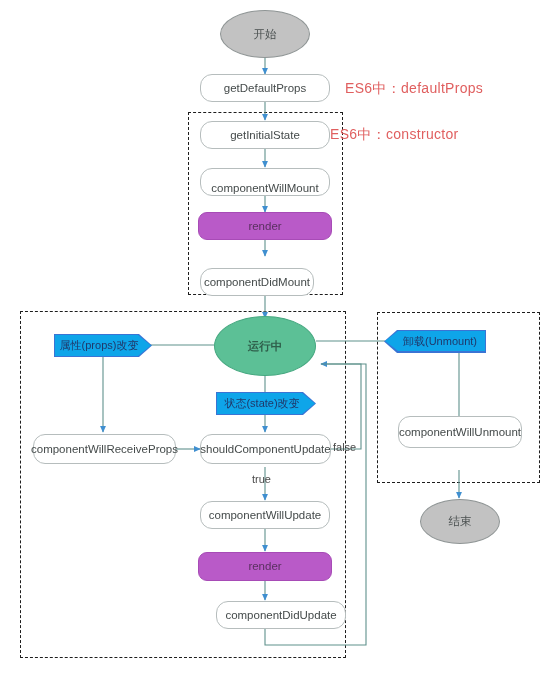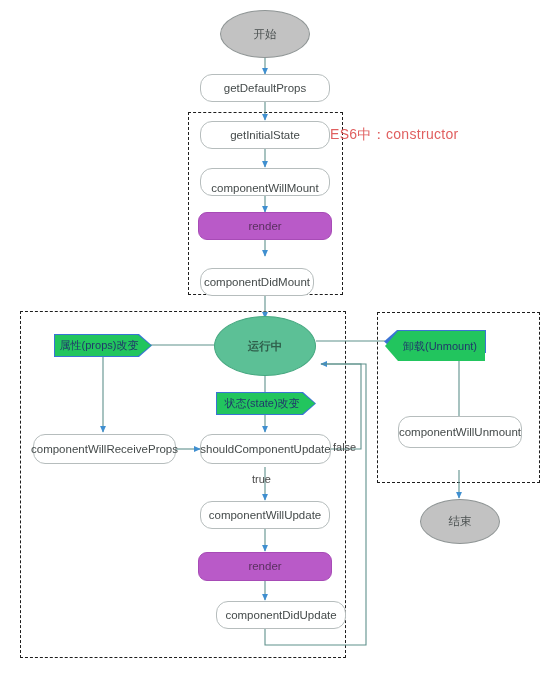--- a/index.html
+++ b/index.html
@@ -52,21 +52,21 @@
   
   .ellipse-green{
     background:#5cc096;
     border:1px solid #46a880;
     border-radius:50%;
     color:#2f5f4b;
     font-size:11.5px;
   }
   
   .pent{
-    background:#22c55e;
+    background:#0ea5e9;
     color:#20386a;
     font-size:11px;
     border:0;
   }
   .pent-right{
     clip-path:polygon(0 0, calc(100% - 13px) 0, 100% 50%, calc(100% - 13px) 100%, 0 100%);
   }
   .pent-left{
     clip-path:polygon(13px 0, 100% 0, 100% 100%, 13px 100%, 0 50%);
   }
@@ -216,29 +216,32 @@
 
   <div class="node render" style="left:198px;top:552px;width:134px;height:29px;">
     <span>render</span>
   </div>
 
   <div class="node box" style="left:200px;top:601px;width:130px;height:28px;margin-left:16px;">
     <span>componentDidUpdate</span>
   </div>
 
   <div class="pent-outline pent-left" style="left:384px;top:330px;width:102px;height:23px;"></div>
-  <div class="node pent pent-left" style="left:385px;top:331px;width:100px;height:30px;padding-left:10px;">
+  <div class="node pent pent-left" style="left:385px;top:331px;width:100px;height:20px;padding-left:10px;">
     <span>卸载(Unmount)</span>
   </div>
 
   <div class="node box" style="left:398px;top:416px;width:124px;height:32px;">
     <span>componentWillUnmount</span>
   </div>
 
   <div class="node ellipse-gray" style="left:420px;top:499px;width:80px;height:45px;">
     <span>结束</span>
   </div>
 
+  <div class="note" style="left:345px;top:80px;">
+    <span>ES6中：defaultProps</span>
+  </div>
   <div class="note" style="left:330px;top:126px;">
     <span>ES6中：constructor</span>
   </div>
 
 </div>
 
 </body></html>

